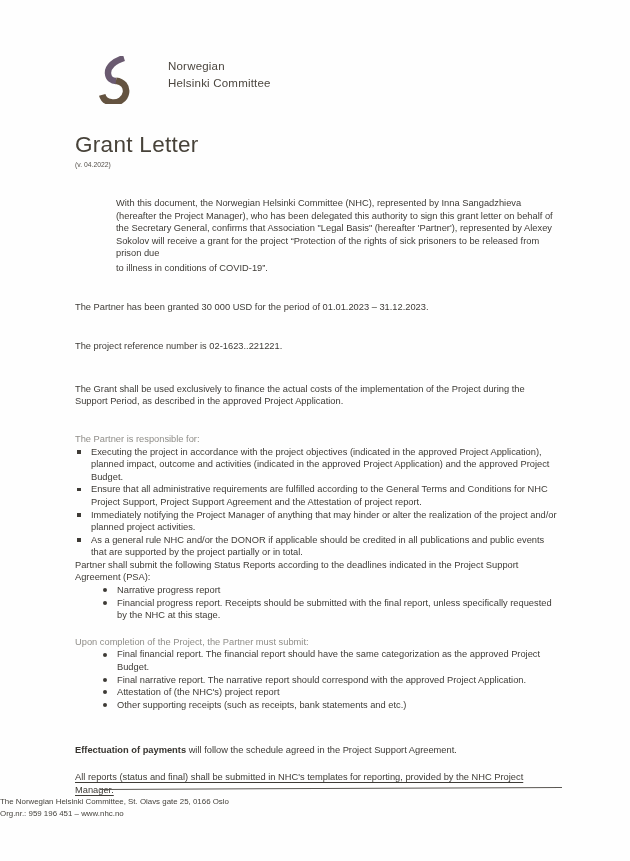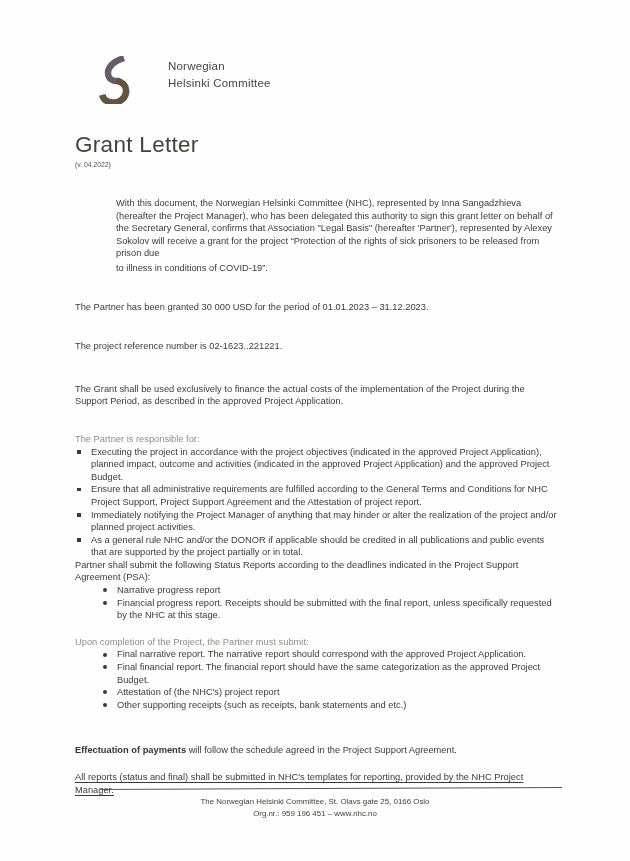--- a/index.html
+++ b/index.html
@@ -97,21 +97,21 @@
     text-decoration: underline;
     text-underline-offset: 2px;
   }
   .para-payments { margin-top: 33px; }
   .bold-lead { font-weight: 700; color: #37342f; }
   
   .footer {
     position: absolute;
     left: 0; right: 0;
     bottom: 42px;
-    text-align: center;
+    text-align: left;
   }
   .footer-rule {
     position: absolute;
     left: 100px;
     width: 462px;
     top: -8px;
     height: 1px;
     background: #5a5752;
     transform: rotate(-0.25deg);
   }
@@ -163,22 +163,22 @@
     </ul>
 
     <p class="body-text">Partner shall submit the following Status Reports according to the deadlines indicated in the Project Support Agreement (PSA):</p>
     <ul class="body-text round-list">
       <li>Narrative progress report</li>
       <li>Financial progress report. Receipts should be submitted with the final report, unless specifically requested by the NHC at this stage.</li>
     </ul>
 
     <div class="section-heading heading-completion">Upon completion of the Project, the Partner must submit:</div>
     <ul class="body-text round-list">
+      <li>Final financial report. The financial report should have the same categorization as the approved Project Budget.</li>
       <li>Final narrative report. The narrative report should correspond with the approved Project Application.</li>
-      <li>Final financial report. The financial report should have the same categorization as the approved Project Budget.</li>
       <li>Attestation of (the NHC's) project report</li>
       <li>Other supporting receipts (such as receipts, bank statements and etc.)</li>
     </ul>
 
     <p class="body-text para-payments">
       <span class="bold-lead">Effectuation of payments</span><span> will follow the schedule agreed in the Project Support Agreement.</span>
     </p>
 
     <p class="body-text note-underlined">All reports (status and final) shall be submitted in NHC's templates for reporting, provided by the NHC Project Manager.</p>
 

